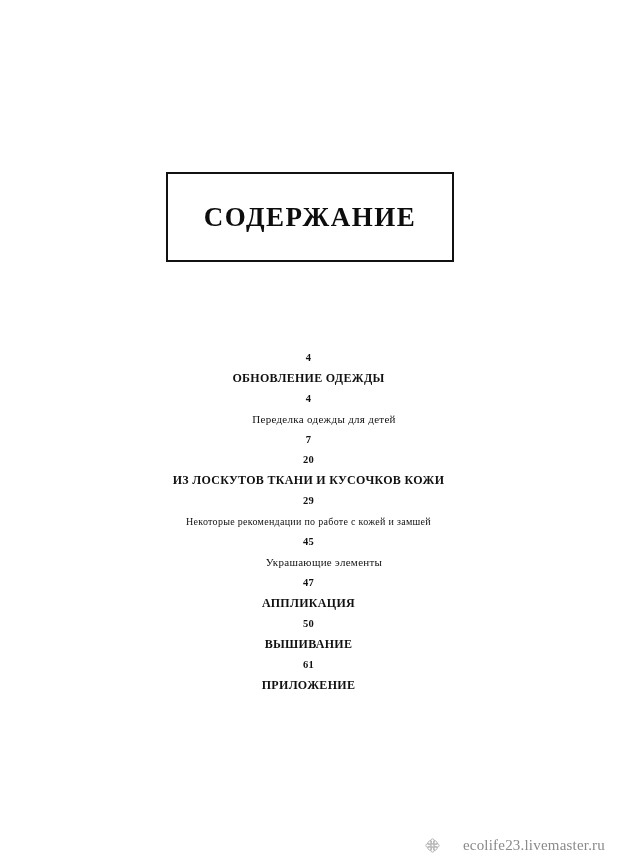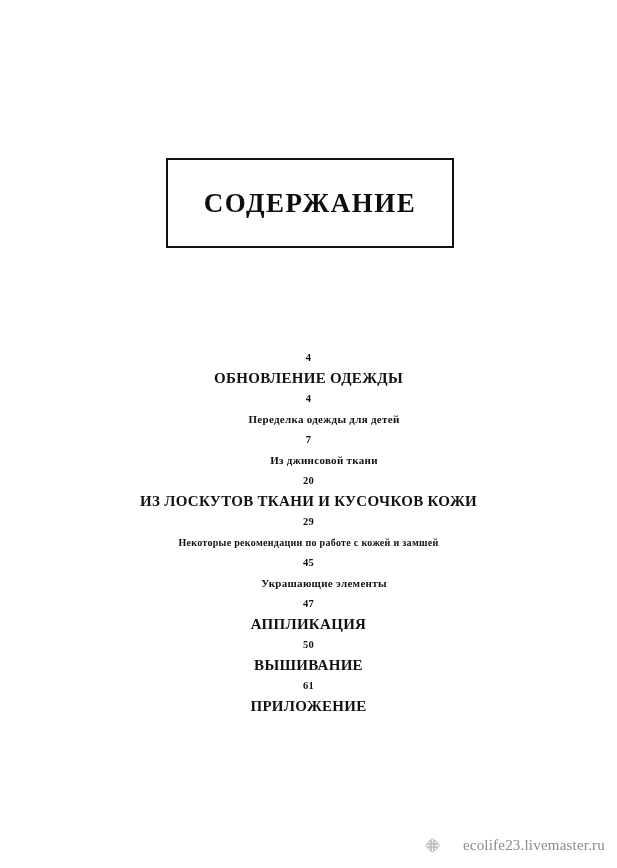--- a/index.html
+++ b/index.html
@@ -17,21 +17,21 @@
   }
   .page {
     position: relative;
     width: 617px;
     height: 868px;
     box-sizing: border-box;
   }
   .title-box {
     position: absolute;
     left: 166px;
-    top: 158px;
+    top: 172px;
     width: 288px;
     height: 90px;
     border: 2px solid #111111;
     display: flex;
     align-items: center;
     justify-content: center;
     box-sizing: border-box;
   }
   .title-text {
     font-size: 27px;
@@ -58,32 +58,32 @@
     line-height: 20px;
     letter-spacing: 0.2px;
     color: #111111;
   }
   .toc-label {
     line-height: 21px;
     letter-spacing: 0.3px;
     color: #111111;
   }
   .toc-label.caps {
-    font-size: 15px;
+    font-size: 12px;
     font-weight: bold;
     text-transform: none;
   }
   .toc-label.plain {
     font-size: 11px;
-    font-weight: bold;
+    font-weight: normal;
     margin-left: 31px;
   }
   .toc-label.small {
     font-size: 10px;
-    font-weight: bold;
+    font-weight: normal;
   }
   .watermark {
     position: absolute;
     right: 12px;
     bottom: 14px;
     display: flex;
     align-items: center;
     gap: 22px;
     color: #8d8d8d;
   }
@@ -113,21 +113,20 @@
       <div class="toc-entry">
         <div class="toc-page">4</div>
         <div class="toc-label caps">ОБНОВЛЕНИЕ ОДЕЖДЫ</div>
       </div>
       <div class="toc-entry">
         <div class="toc-page">4</div>
         <div class="toc-label plain">Переделка одежды для детей</div>
       </div>
       <div class="toc-entry">
         <div class="toc-page">7</div>
-        <div class="toc-label plain">Из джинсовой ткани</div>
       </div>
       <div class="toc-entry">
         <div class="toc-page">20</div>
         <div class="toc-label caps">ИЗ ЛОСКУТОВ ТКАНИ И КУСОЧКОВ КОЖИ</div>
       </div>
       <div class="toc-entry">
         <div class="toc-page">29</div>
         <div class="toc-label small">Некоторые рекомендации по работе с кожей и замшей</div>
       </div>
       <div class="toc-entry">

